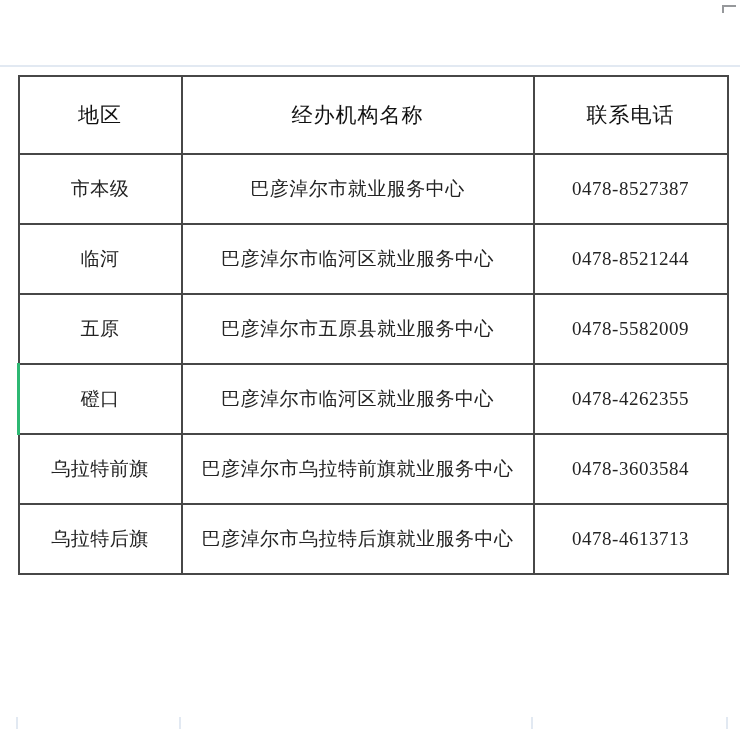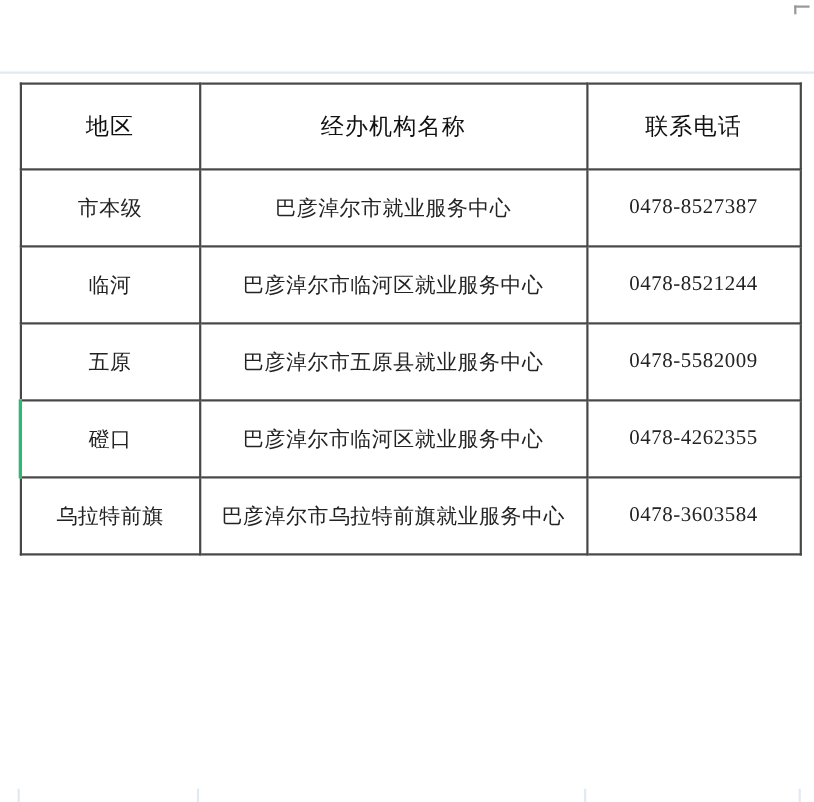--- a/index.html
+++ b/index.html
@@ -140,20 +140,25 @@
           <tr>
     <td class="region-cell selected">磴口</td>
     <td class="agency-cell">巴彦淖尔市临河区就业服务中心</td>
     <td class="phone-cell">0478-4262355</td>
   </tr>
           <tr>
     <td class="region-cell">乌拉特前旗</td>
     <td class="agency-cell">巴彦淖尔市乌拉特前旗就业服务中心</td>
     <td class="phone-cell">0478-3603584</td>
   </tr>
+          <tr>
+    <td class="region-cell">乌拉特后旗</td>
+    <td class="agency-cell">巴彦淖尔市乌拉特后旗就业服务中心</td>
+    <td class="phone-cell">0478-4613713</td>
+  </tr>
         </tbody>
     </table>
   </div>
 
   <div class="bgrid" style="left:16px"></div>
   <div class="bgrid" style="left:179px"></div>
   <div class="bgrid" style="left:531px"></div>
   <div class="bgrid" style="left:726px"></div>
 
 </div>

